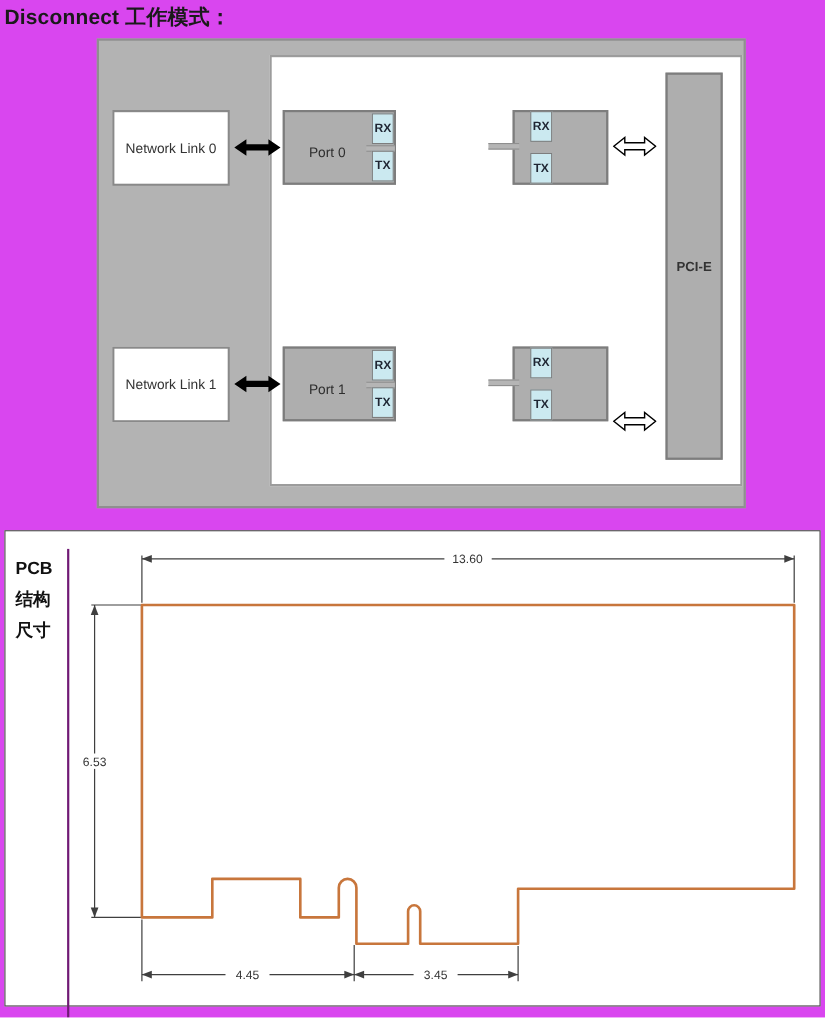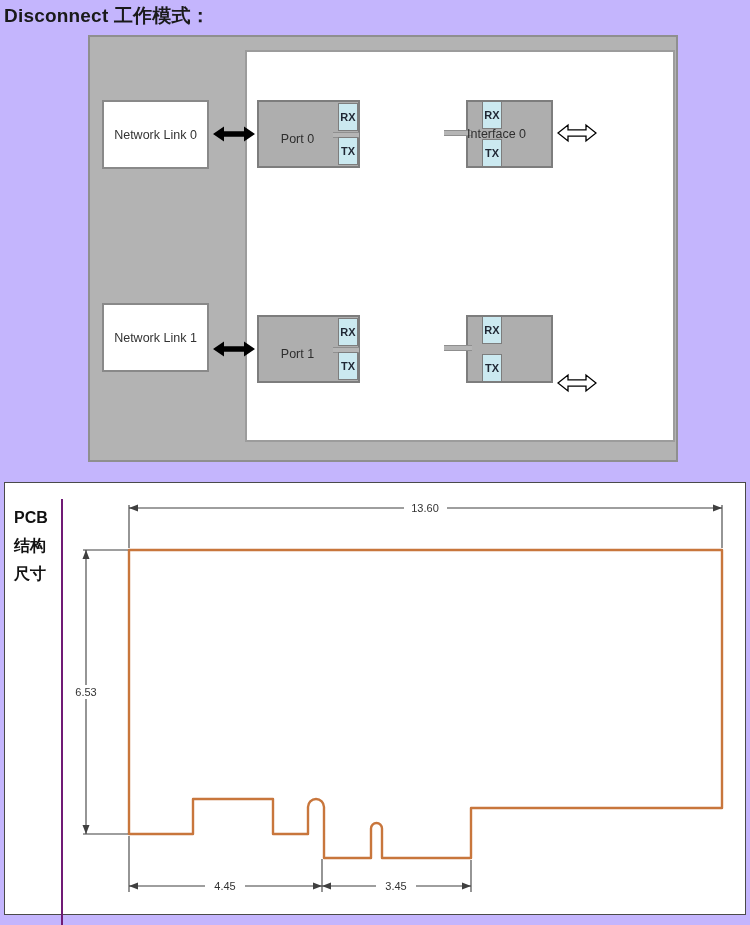--- a/index.html
+++ b/index.html
@@ -1,16 +1,16 @@
 <!DOCTYPE html>
 <html><head>
 <meta charset="utf-8">
 <style>
   html,body{margin:0;padding:0;background:#fff;}
-  .page{position:relative;width:750px;height:925px;background:#c4b5fd;overflow:hidden;
+  .page{position:relative;width:750px;height:925px;background:#d946ef;overflow:hidden;
         font-family:"Liberation Sans","DejaVu Sans",sans-serif;}
 
   .doc-title{position:absolute;left:4px;top:3px;font-size:19px;font-weight:600;color:#1a1a1a;letter-spacing:0.2px;}
 
   
   .diagram{position:absolute;left:88px;top:35px;width:590px;height:427px;
            background:#b3b3b3;border:2px solid #8f8f8f;box-sizing:border-box;}
   .white-panel{position:absolute;left:155px;top:13px;width:430px;height:392px;
                background:#ffffff;border:2px solid #9c9c9c;box-sizing:border-box;}
   .pcie-box{position:absolute;left:515px;top:29px;width:52px;height:352px;
@@ -48,45 +48,45 @@
 </head>
 <body>
 
 <div class="page">
 
   <div class="doc-title">Disconnect 工作模式：</div>
 
   <div class="diagram">
     <div class="white-panel"></div>
 
+    <div class="pcie-box">PCI-E</div>
 
     <div class="nl-box" style="top:63px;text-align:right;">
       <span>Network Link 0</span>
     </div>
     <svg class="arrow-svg" style="left:122px;top:89px;" width="44" height="16" viewBox="0 0 44 16">
       <polygon points="1,8 12,0.5 12,5.2 32,5.2 32,0.5 43,8 32,15.5 32,10.8 12,10.8 12,15.5" fill="#000"></polygon>
     </svg>
     <div class="port-box" style="top:63px;">
       <div class="port-label">Port 0</div>
       <div class="stripe" style="right:-1px;top:30px;width:26px;"></div>
       <div class="rxtx" style="right:0;top:1px;">RX</div>
       <div class="rxtx" style="right:0;bottom:1px;">TX</div>
     </div>
     <div class="if-group" style="top:63px;">
       <div class="if-main"></div>
       <div class="stripe" style="left:-2px;top:30px;width:28px;"></div>
       <div class="rxtx" style="left:0;top:1px;">RX</div>
       <div class="rxtx" style="left:0;bottom:1px;">TX</div>
-      <div class="if-label">Interface 0</div>
     </div>
     <svg class="arrow-svg" style="left:467px;top:86px;" width="40" height="20" viewBox="0 0 40 20">
       <polygon points="1,10 11,2 11,6.8 29,6.8 29,2 39,10 29,18 29,13.2 11,13.2 11,18" fill="#fff" stroke="#000" stroke-width="1.3" stroke-linejoin="miter"></polygon>
     </svg>
 
-    <div class="nl-box" style="top:266px;">
+    <div class="nl-box" style="top:278px;">
       <span>Network Link 1</span>
     </div>
     <svg class="arrow-svg" style="left:122px;top:304px;" width="44" height="16" viewBox="0 0 44 16">
       <polygon points="1,8 12,0.5 12,5.2 32,5.2 32,0.5 43,8 32,15.5 32,10.8 12,10.8 12,15.5" fill="#000"></polygon>
     </svg>
     <div class="port-box" style="top:278px;">
       <div class="port-label">Port 1</div>
       <div class="stripe" style="right:-1px;top:30px;width:26px;"></div>
       <div class="rxtx" style="right:0;top:1px;">RX</div>
       <div class="rxtx" style="right:0;bottom:1px;">TX</div>

